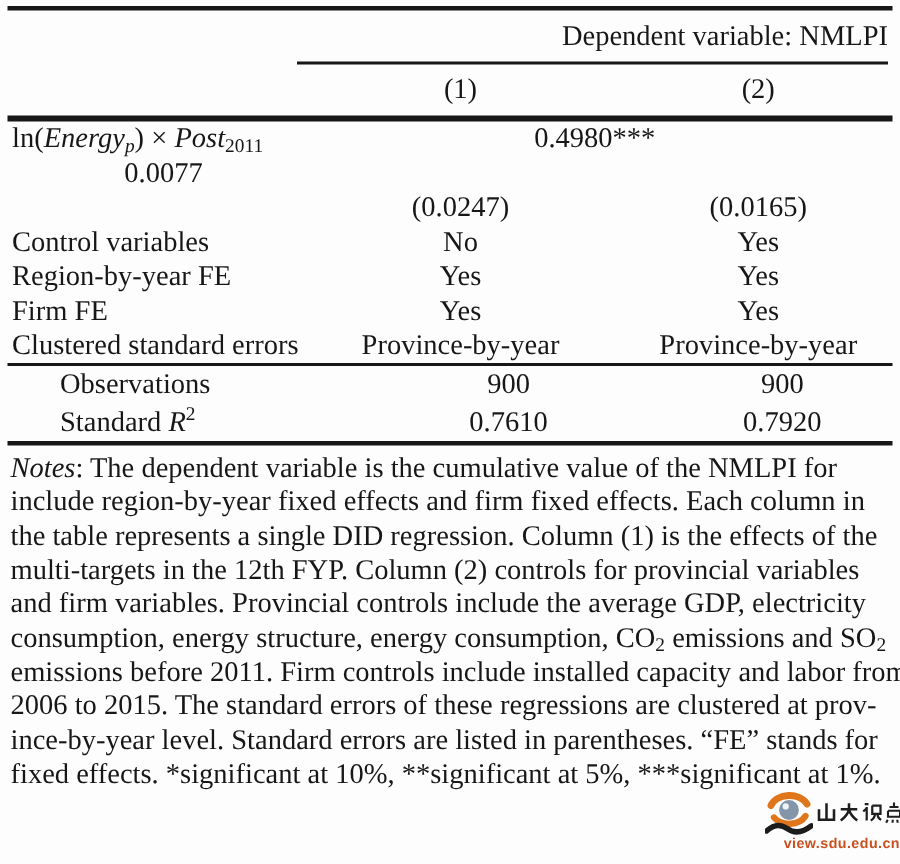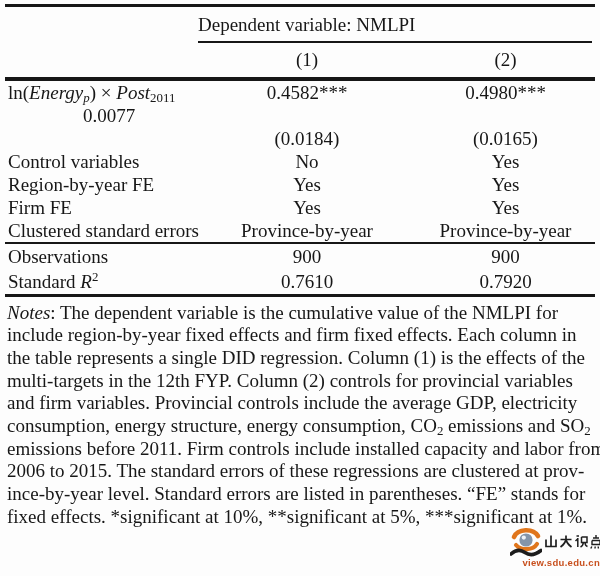--- a/index.html
+++ b/index.html
@@ -15,29 +15,29 @@
   .rule { background: #171717; margin: 0 5px; }
   .rule.thick { height: 3px; }
   .rule.heavy { height: 3.5px; }
   .rule.med  { height: 2px; }
 
   .hdr1 { display: flex; height: 36px; }
   .hdr1 .spacer { width: 198px; }
   .hdr1 .span-cell {
     flex: 1; margin-right: 8px;
     border-bottom: 2px solid #171717;
-    display: flex; align-items: flex-end; justify-content: flex-start;
+    display: flex; align-items: flex-end; justify-content: flex-end;
     padding-bottom: 5px;
   }
   .hdr2 { display: flex; height: 34px; align-items: center; }
   .hdr2 .spacer { width: 198px; }
 
   .row { display: flex; align-items: baseline; }
   .tbody .row { height: 23px; line-height: 23px; }
-  .stats .row { height: 25px; line-height: 25px; }
+  .stats .row { height: 25px; line-height: 25px; margin-left: 32px; }
   .lbl { width: 198px; padding-left: 8px; box-sizing: border-box; white-space: nowrap; }
   .c1 { width: 218px; text-align: center; white-space: nowrap; }
   .c2 { flex: 1; text-align: center; white-space: nowrap; margin-right: 5px; }
   .hdr2 .c1, .hdr2 .c2 { line-height: 34px; }
 
   sub, sup { font-size: 0.68em; line-height: 0; }
   sub { vertical-align: -0.25em; }
   sup { vertical-align: 0.55em; }
   i { }
 
@@ -74,29 +74,28 @@
     <div class="spacer"></div>
     <div class="c1">(1)</div>
     <div class="c2">(2)</div>
   </div>
 
   <div class="rule heavy"></div>
 
   <div class="tbody">
     <div class="row">
       <div class="lbl"><span>ln(</span><i>Energy</i><sub><i>p</i></sub><span>) × </span><i>Post</i><sub>2011</sub></div>
-      <div class="c1">0.4582***</div>
       <div class="c2">0.4980***</div>
     </div>
     <div class="row">
       <div class="c1">0.0077</div>
     </div>
     <div class="row">
       <div class="lbl"></div>
-      <div class="c1">(0.0184)</div>
+      <div class="c1">(0.0247)</div>
       <div class="c2">(0.0165)</div>
     </div>
     <div class="row">
       <div class="lbl">Control variables</div>
       <div class="c1">No</div>
       <div class="c2">Yes</div>
     </div>
     <div class="row">
       <div class="lbl">Region-by-year FE</div>
       <div class="c1">Yes</div>

